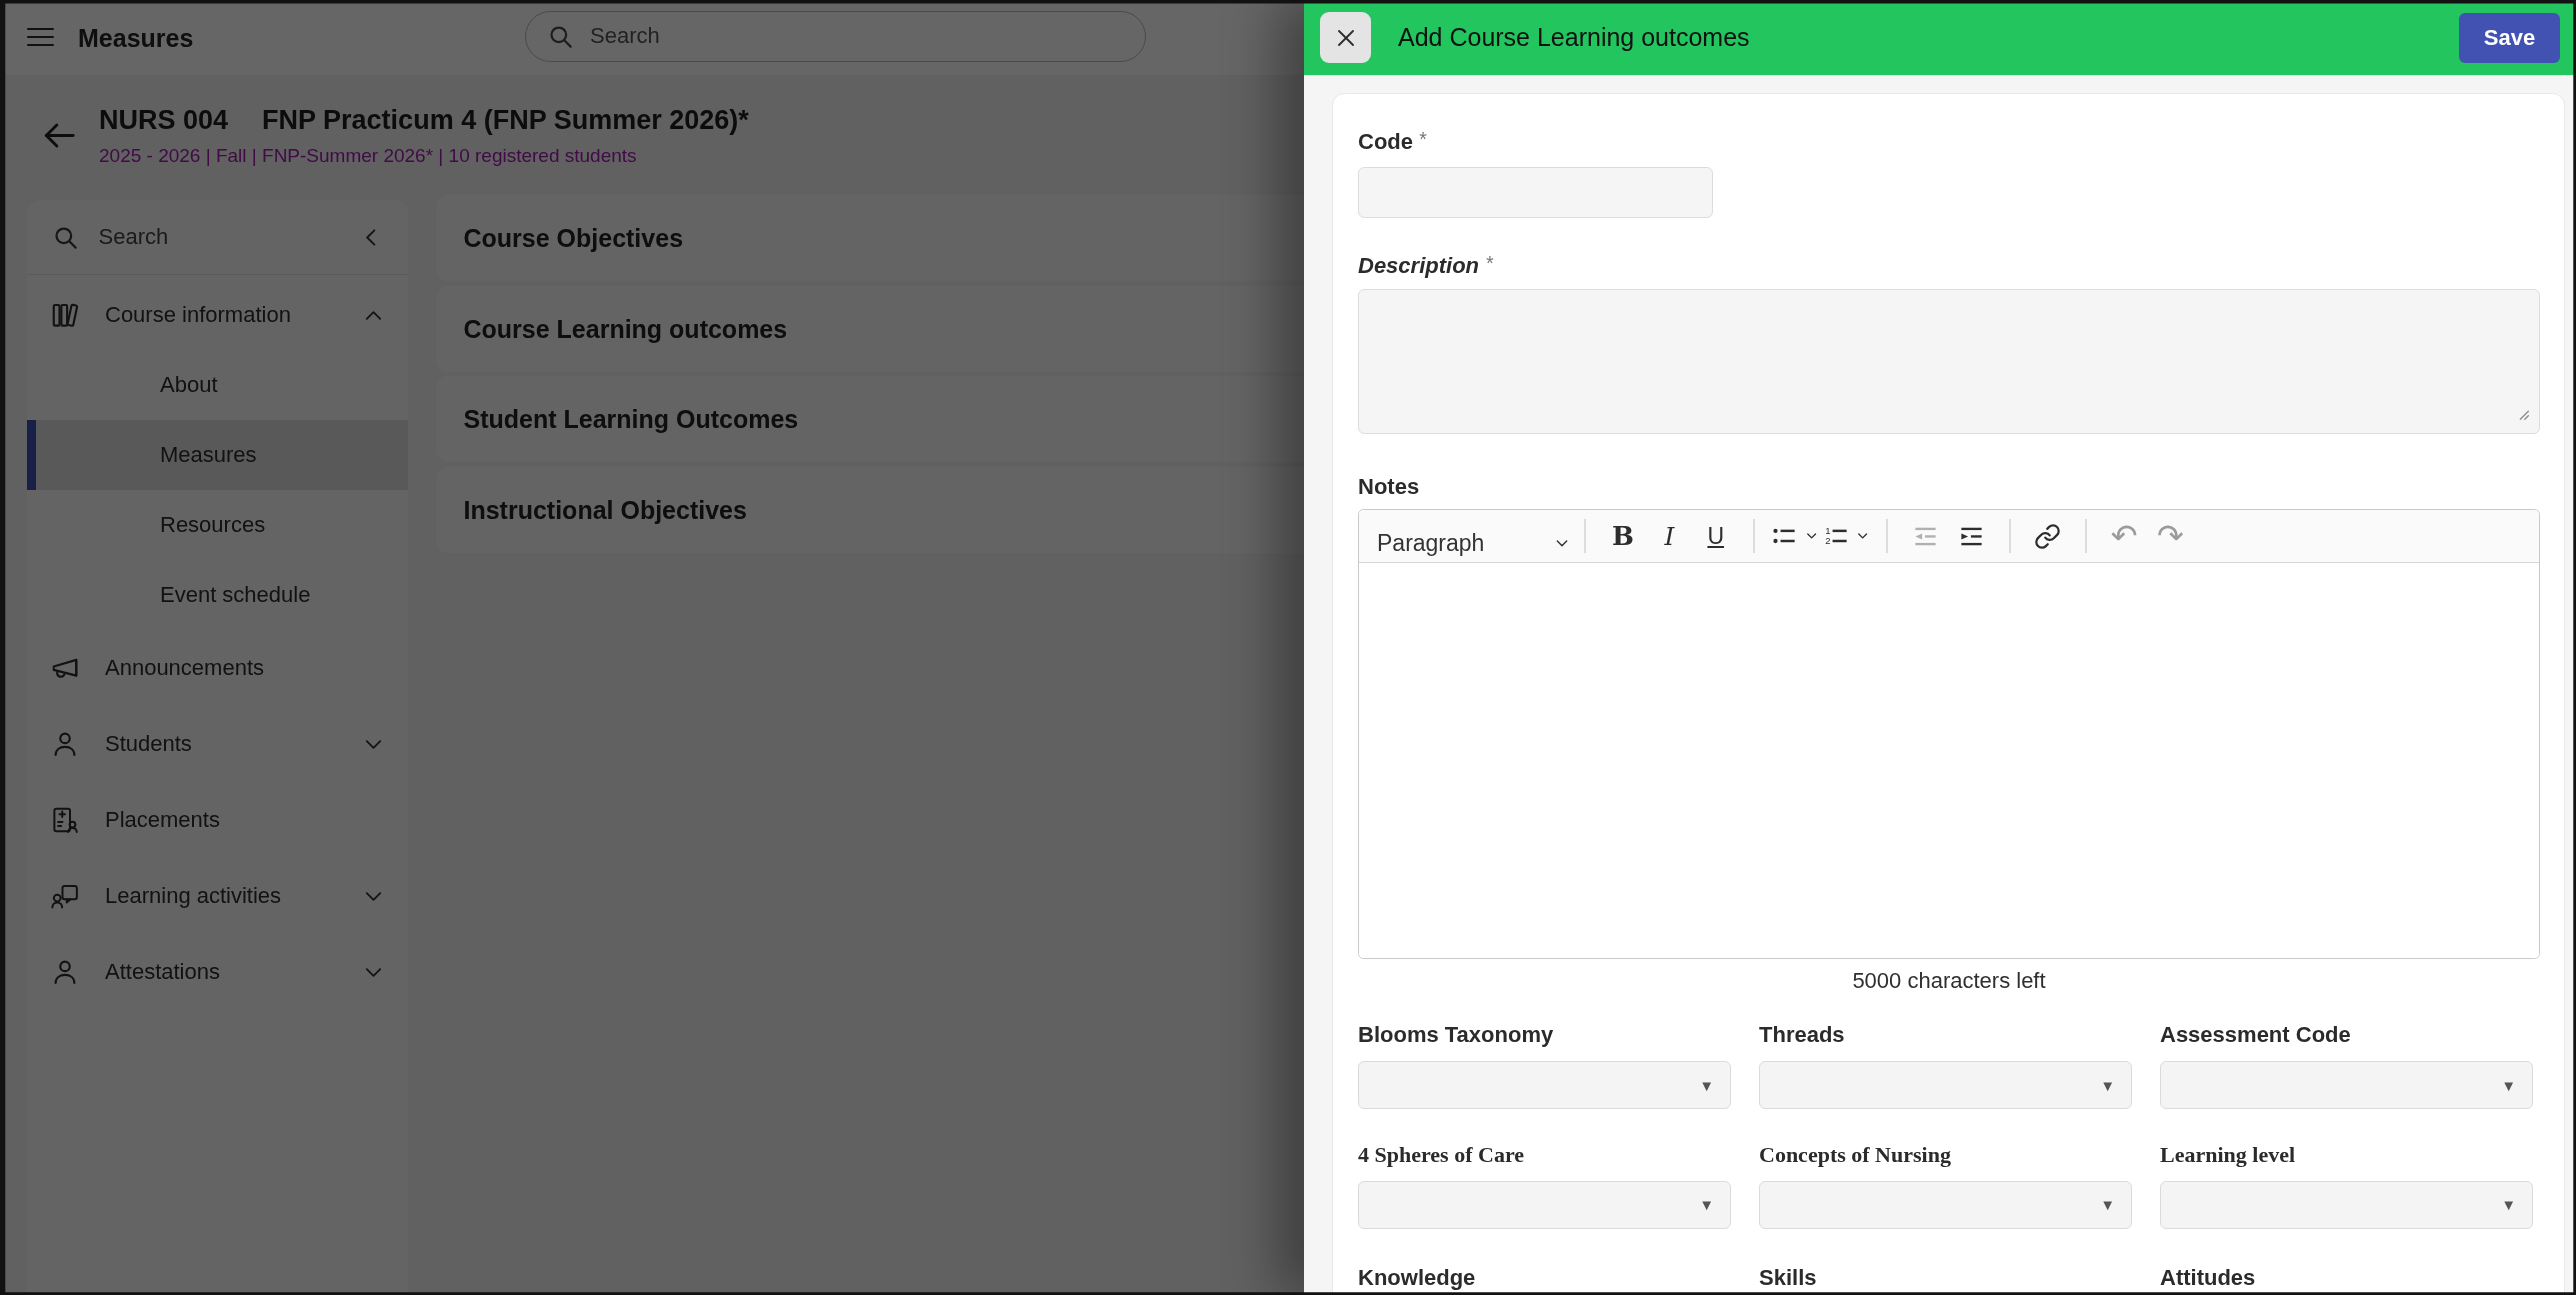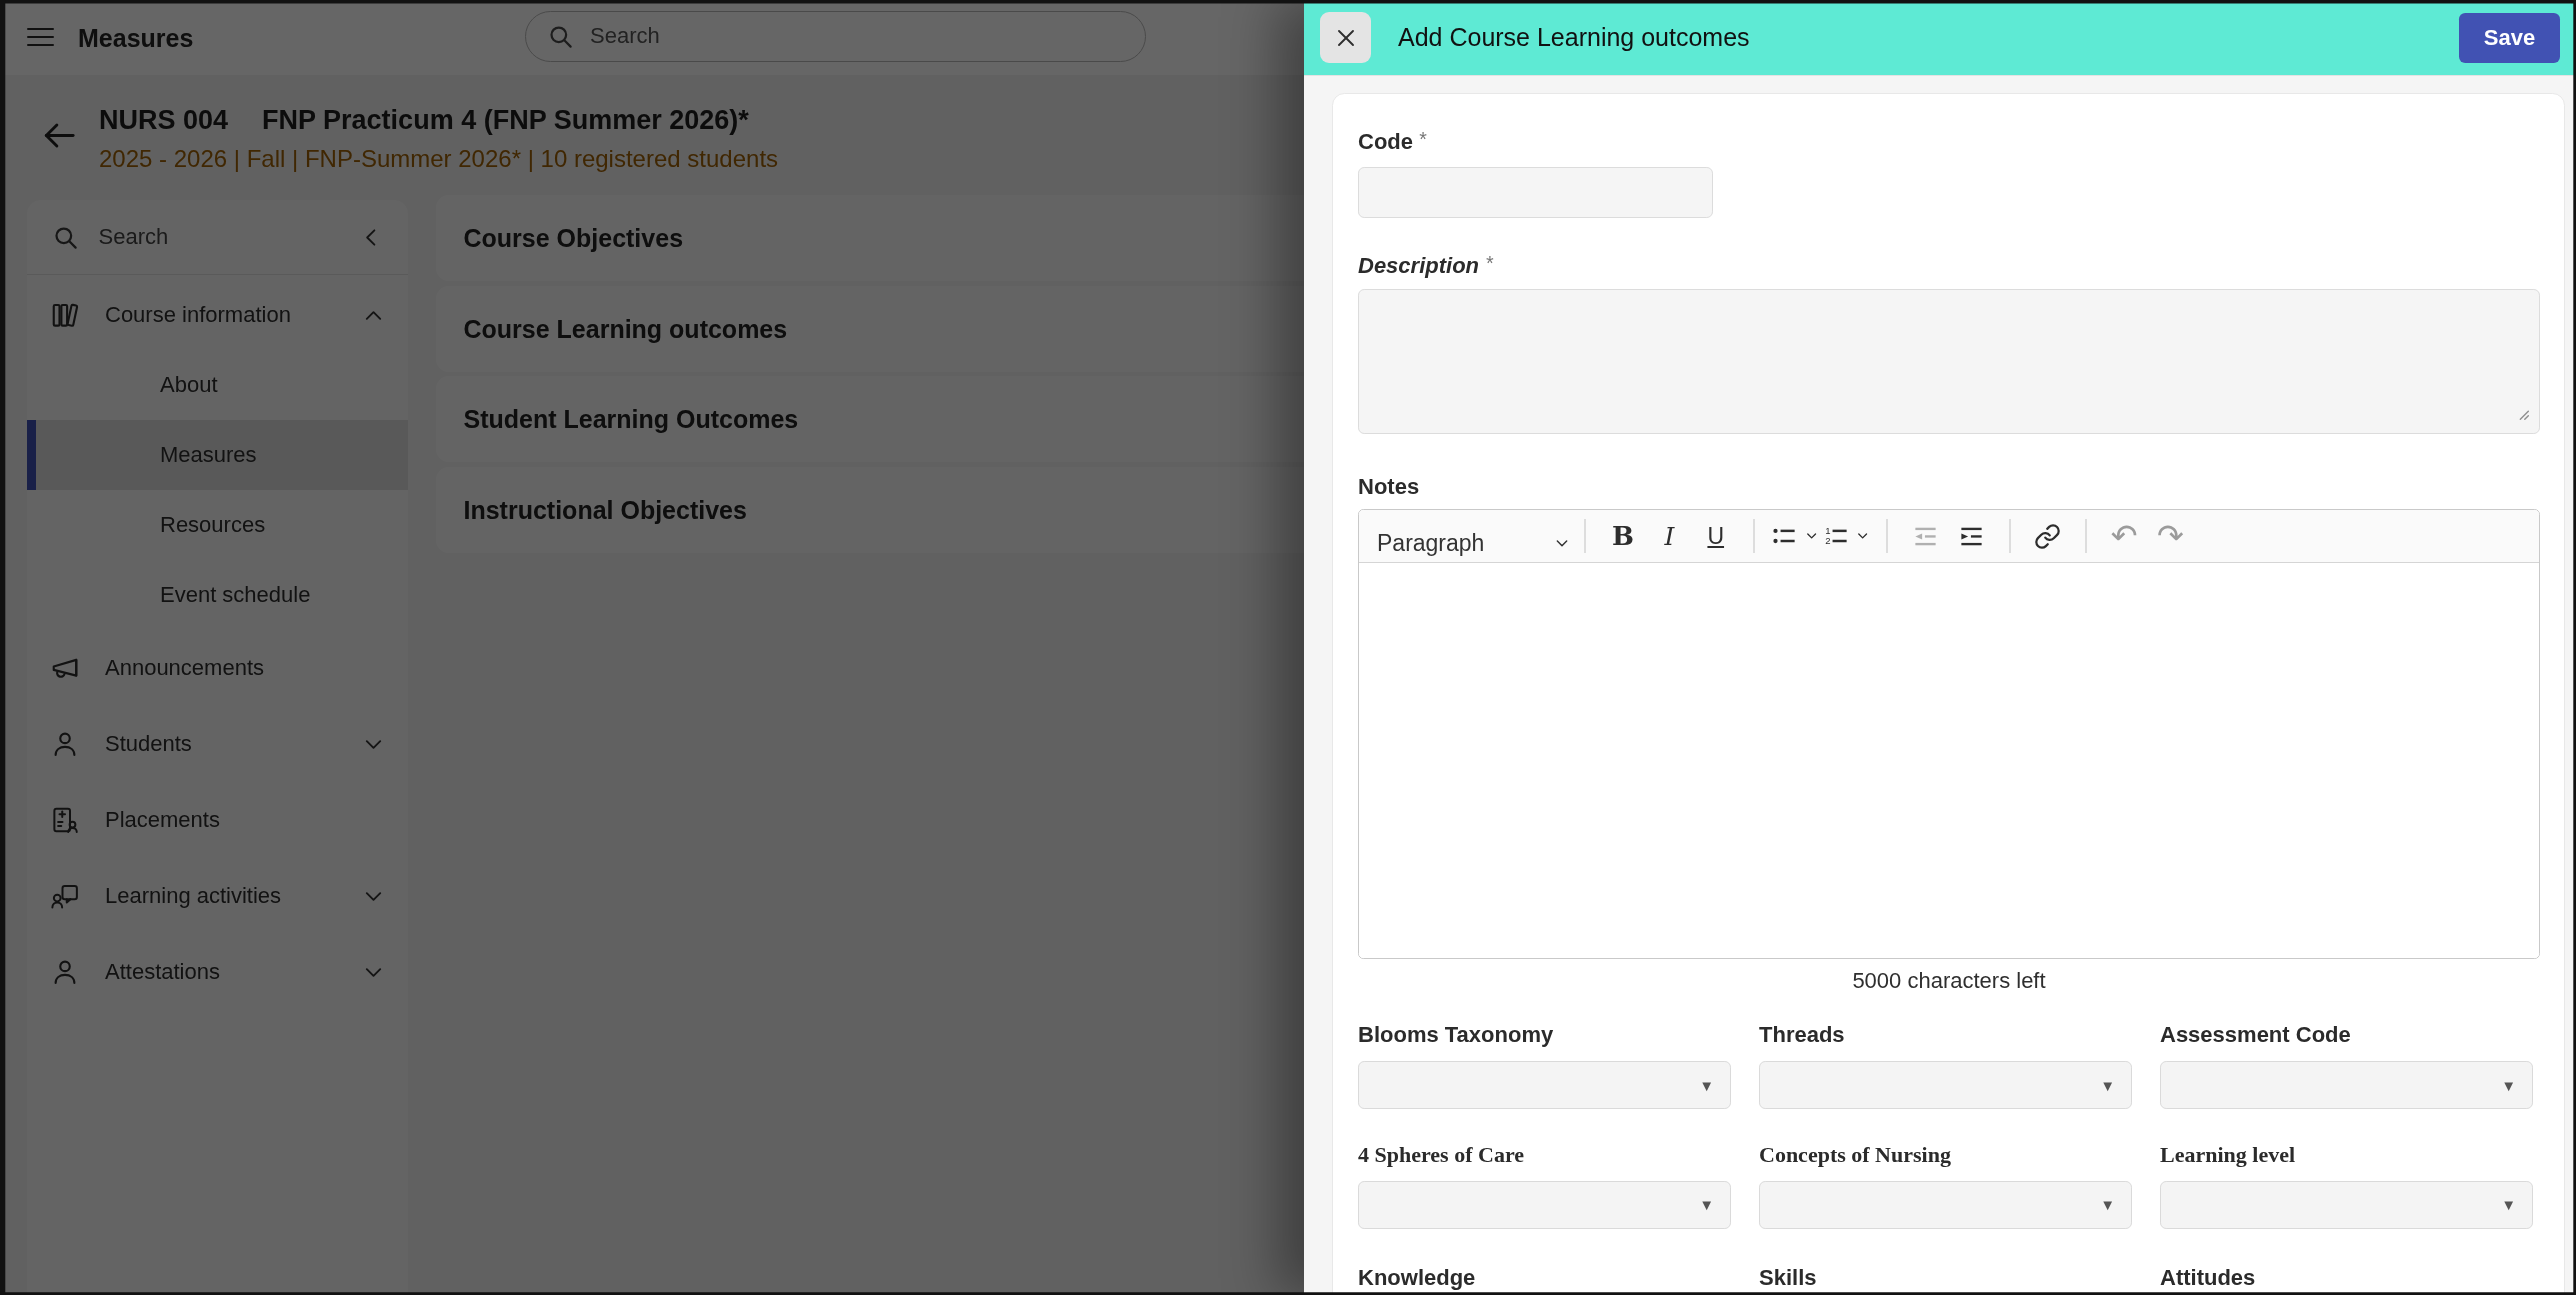--- a/index.html
+++ b/index.html
@@ -19,21 +19,21 @@
   .app-title{position:absolute;left:78px;top:50%;transform:translateY(-50%);
              font-size:25px;font-weight:700;color:#262626;}
   .global-search{position:absolute;left:525px;top:10.6px;width:621px;height:51px;
                  border:1.8px solid #b9b9b9;border-radius:27.5px;display:flex;align-items:center;
                  gap:16px;padding:0 21px;box-sizing:border-box;color:#4a4a4a;background:#fff;}
   .global-search .ph{font-size:22px;color:#555;}
 
   .course-back{position:absolute;left:39px;top:116px;width:39px;height:39px;color:#222;cursor:pointer;}
   .course-title{position:absolute;left:99px;top:105px;font-size:27px;font-weight:700;color:#1f1f1f;}
   .course-title .cname{margin-left:34px;}
-  .course-subtitle{position:absolute;left:99px;top:145px;font-size:24px;font-weight:400;color:#a16207;}
+  .course-subtitle{position:absolute;left:99px;top:145px;font-size:19px;font-weight:400;color:#a21caf;}
 
   
   .sidebar{position:absolute;left:27px;top:200px;width:381px;bottom:0;background:#fafafa;
            border-radius:14px 14px 0 0;box-sizing:border-box;}
   .sb-search{height:75px;display:flex;align-items:center;gap:19.5px;padding:0 25px;
              border-bottom:1.8px solid #e2e2e2;box-sizing:border-box;color:#3a3a3a;}
   .sb-search .ph{font-size:22px;color:#444;}
   .sb-search .collapse{margin-left:auto;color:#333;}
   .sb-list{padding-top:5.3px;}
   .sb-row{position:relative;height:76px;display:flex;align-items:center;gap:25px;
@@ -49,21 +49,21 @@
   .card{position:absolute;left:436px;width:1880px;height:86px;background:#fafafa;border-radius:12.4px;
         display:flex;align-items:center;padding:0 27.5px;box-sizing:border-box;
         font-size:25px;font-weight:700;color:#232323;cursor:pointer;}
 
   
   .dim{position:absolute;top:0;left:0;width:1304px;height:100%;background:rgba(0,0,0,0.60);z-index:5;}
 
   
   .modal{position:absolute;top:0;left:1304px;right:0;bottom:0;background:#f5f5f5;z-index:10;
          box-shadow:-27px 0 49px rgba(0,0,0,0.35);}
-  .modal-header{position:absolute;top:0;left:0;right:0;height:76px;background:#5eead4;
+  .modal-header{position:absolute;top:0;left:0;right:0;height:76px;background:#22c55e;
                 border-bottom:1.8px solid #e3e3e3;display:flex;align-items:center;
                 padding:0 16px;box-sizing:border-box;}
   .close-btn{width:51px;height:51px;background:#e4e4e4;border-radius:9px;display:flex;
              align-items:center;justify-content:center;color:#2f2f2f;cursor:pointer;border:none;}
   .modal-title{margin-left:27px;font-size:25px;font-weight:500;color:#111;}
   .save-btn{margin-left:auto;width:101px;height:50px;background:#4152b3;color:#fff;border:none;
             border-radius:6.2px;font-size:22px;font-weight:700;cursor:pointer;}
 
   .form-card{position:absolute;left:28px;top:93px;width:1233px;height:1419px;background:#fff;
              border:1.8px solid #e8e8e8;border-radius:12.4px;box-sizing:border-box;}

